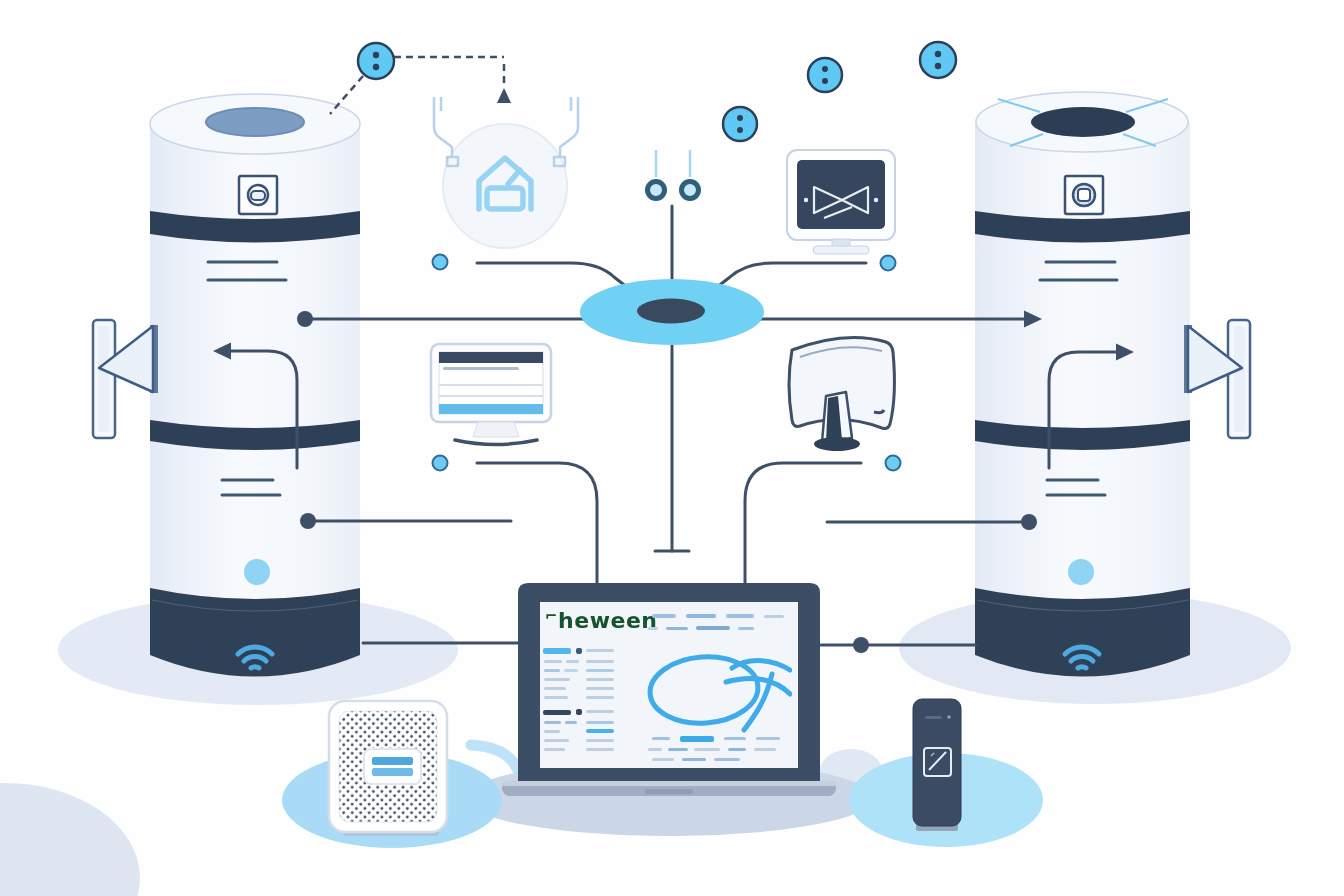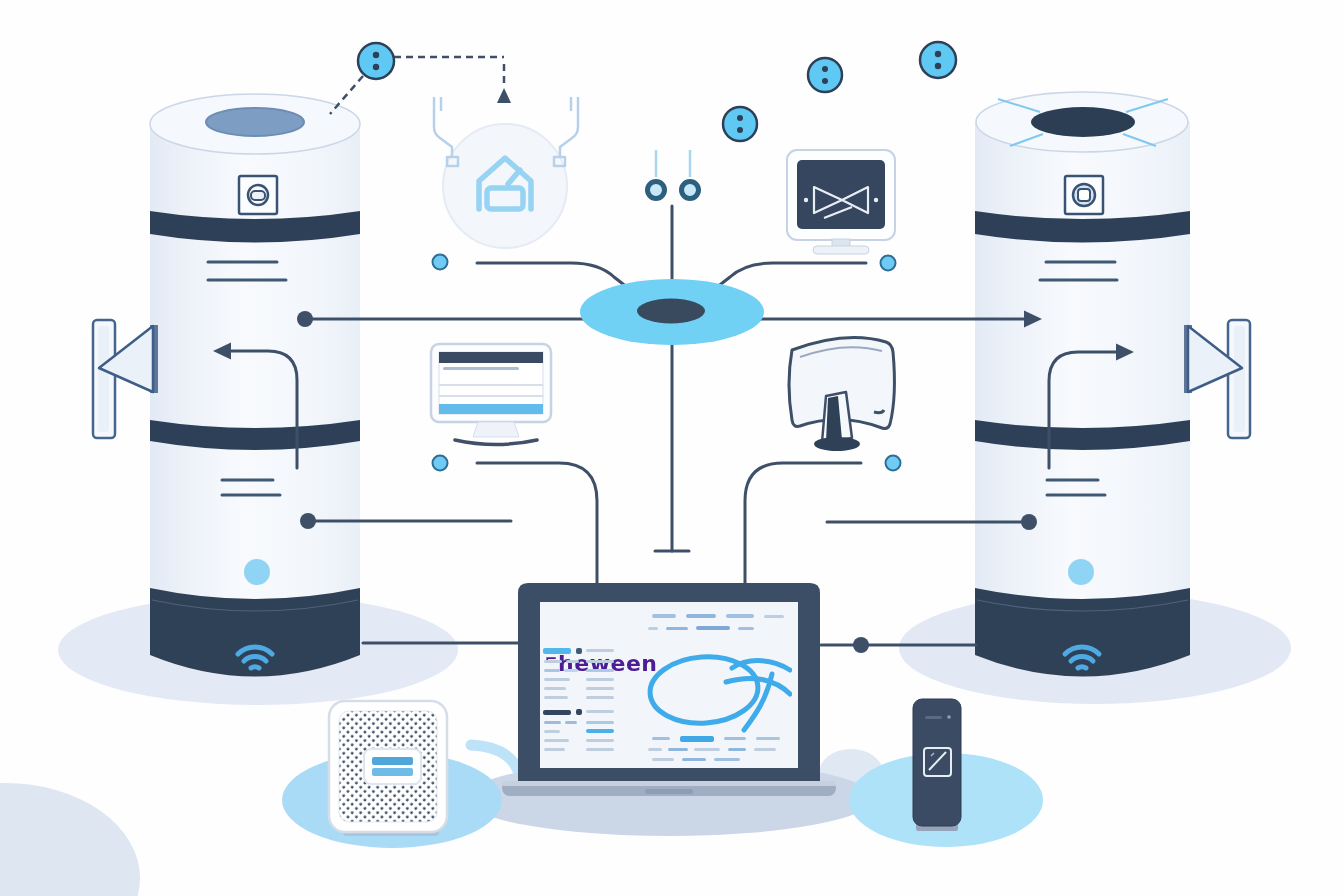--- a/index.html
+++ b/index.html
@@ -2,21 +2,21 @@
 <html><head>
 <meta charset="utf-8">
 <style>
   html,body{margin:0;padding:0;background:#ffffff;}
   .stage{position:relative;width:1344px;height:896px;background:#FEFEFF;overflow:hidden;
          font-family:"DejaVu Sans",sans-serif;}
   svg.layer{position:absolute;left:0;top:0;}
   .laptop-screen{position:absolute;left:540px;top:602px;width:258px;height:166px;
                  background:transparent;z-index:5;}
   .logo{position:absolute;left:5px;top:5px;font-size:22px;font-weight:bold;
-        color:#4c1d95;letter-spacing:0.5px;white-space:nowrap;margin-top:43px;}
+        color:#14532d;letter-spacing:0.5px;white-space:nowrap;}
   .logo .mark{font-size:15px;vertical-align:7px;margin-right:0px;font-weight:bold;}
   .seg{position:absolute;height:3px;border-radius:2px;background:#BFCEDF;}
   .chart-wrap{position:absolute;left:106px;top:38px;width:146px;height:100px;}
 </style>
 </head>
 <body>
 
 <div class="stage">
 
 <svg class="layer" width="1344" height="896" viewBox="0 0 1344 896">

